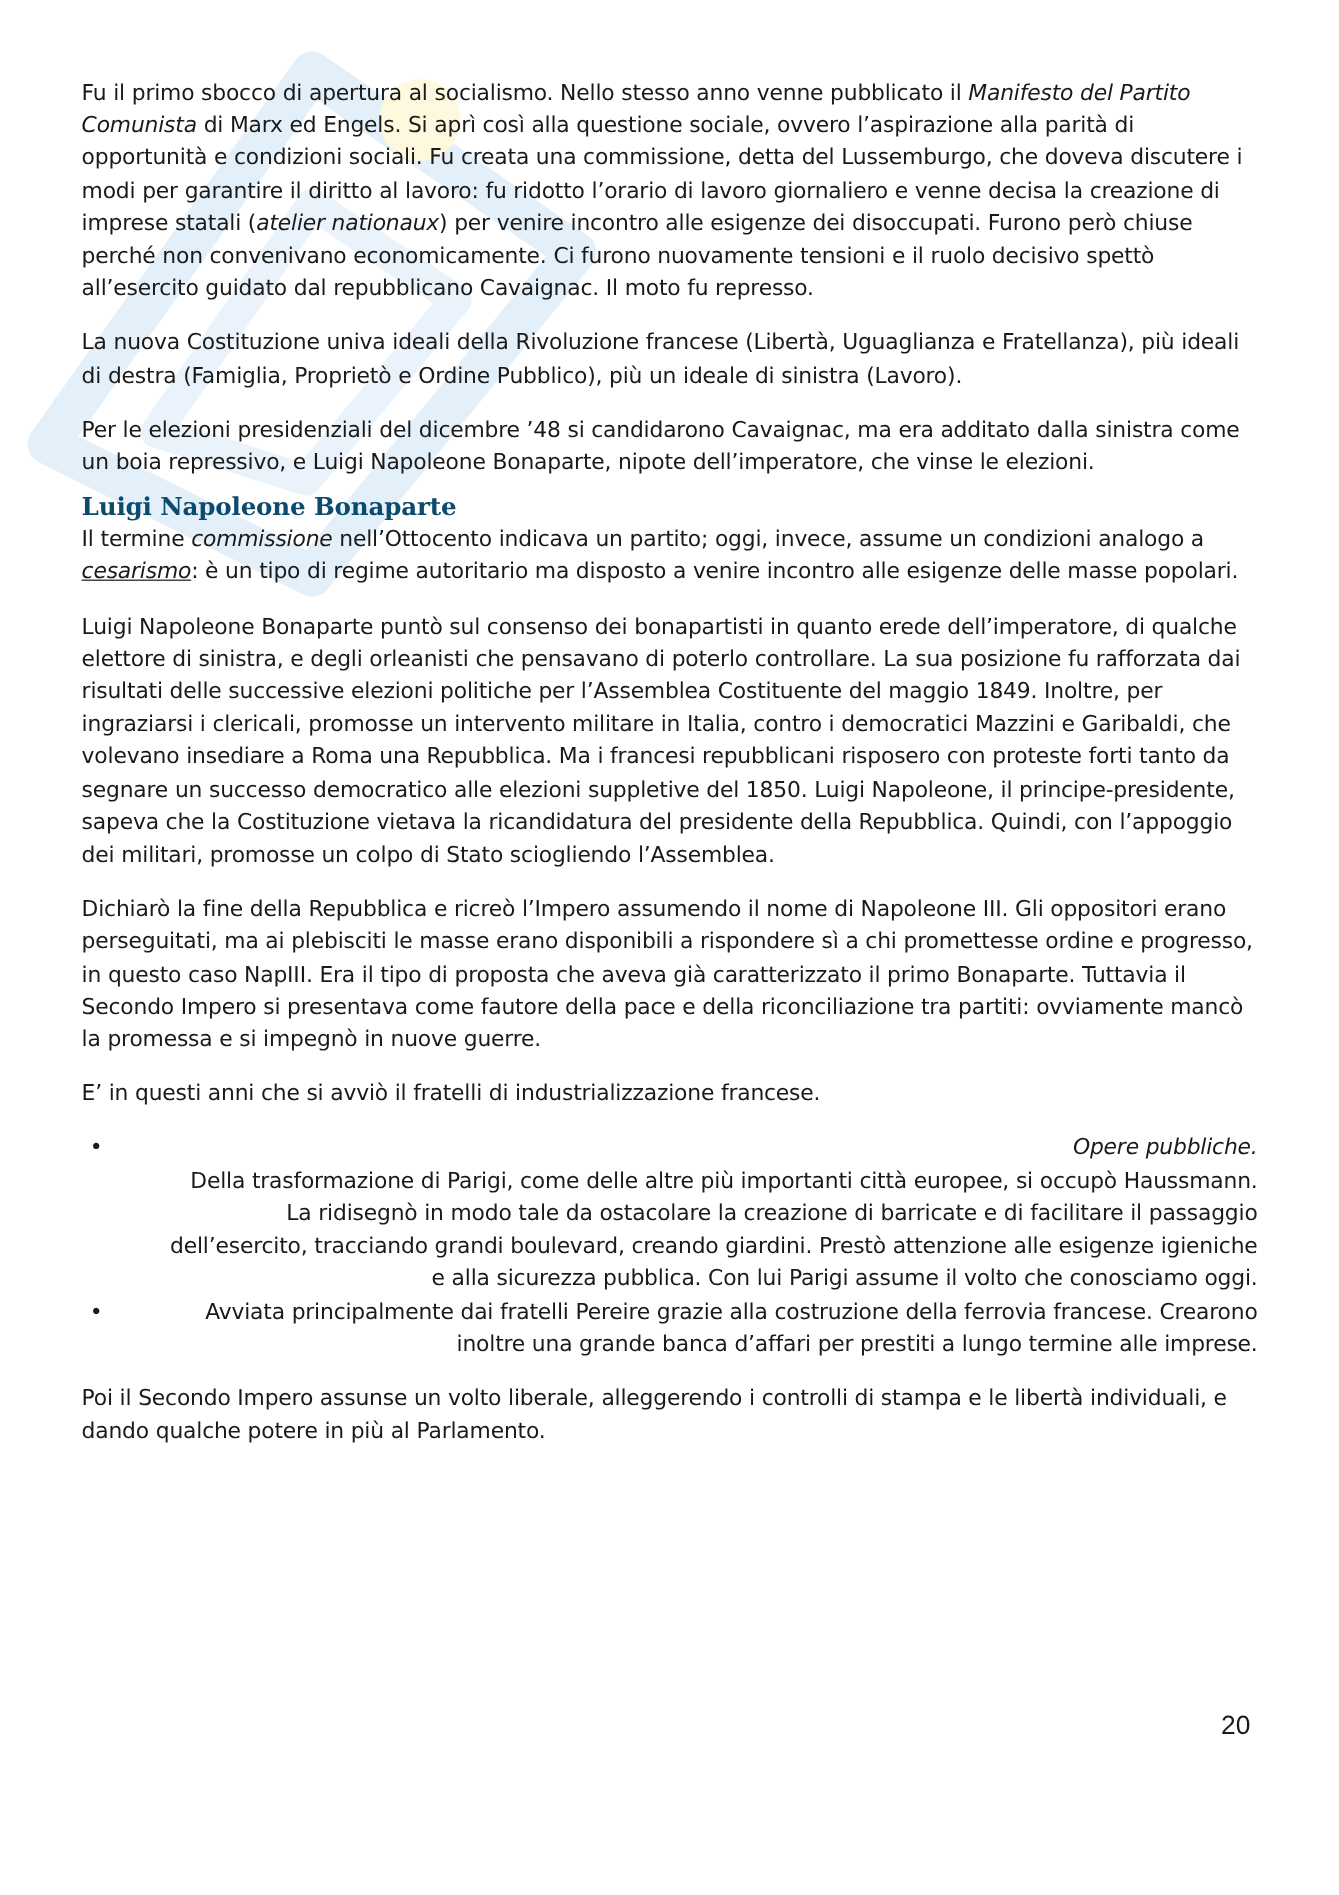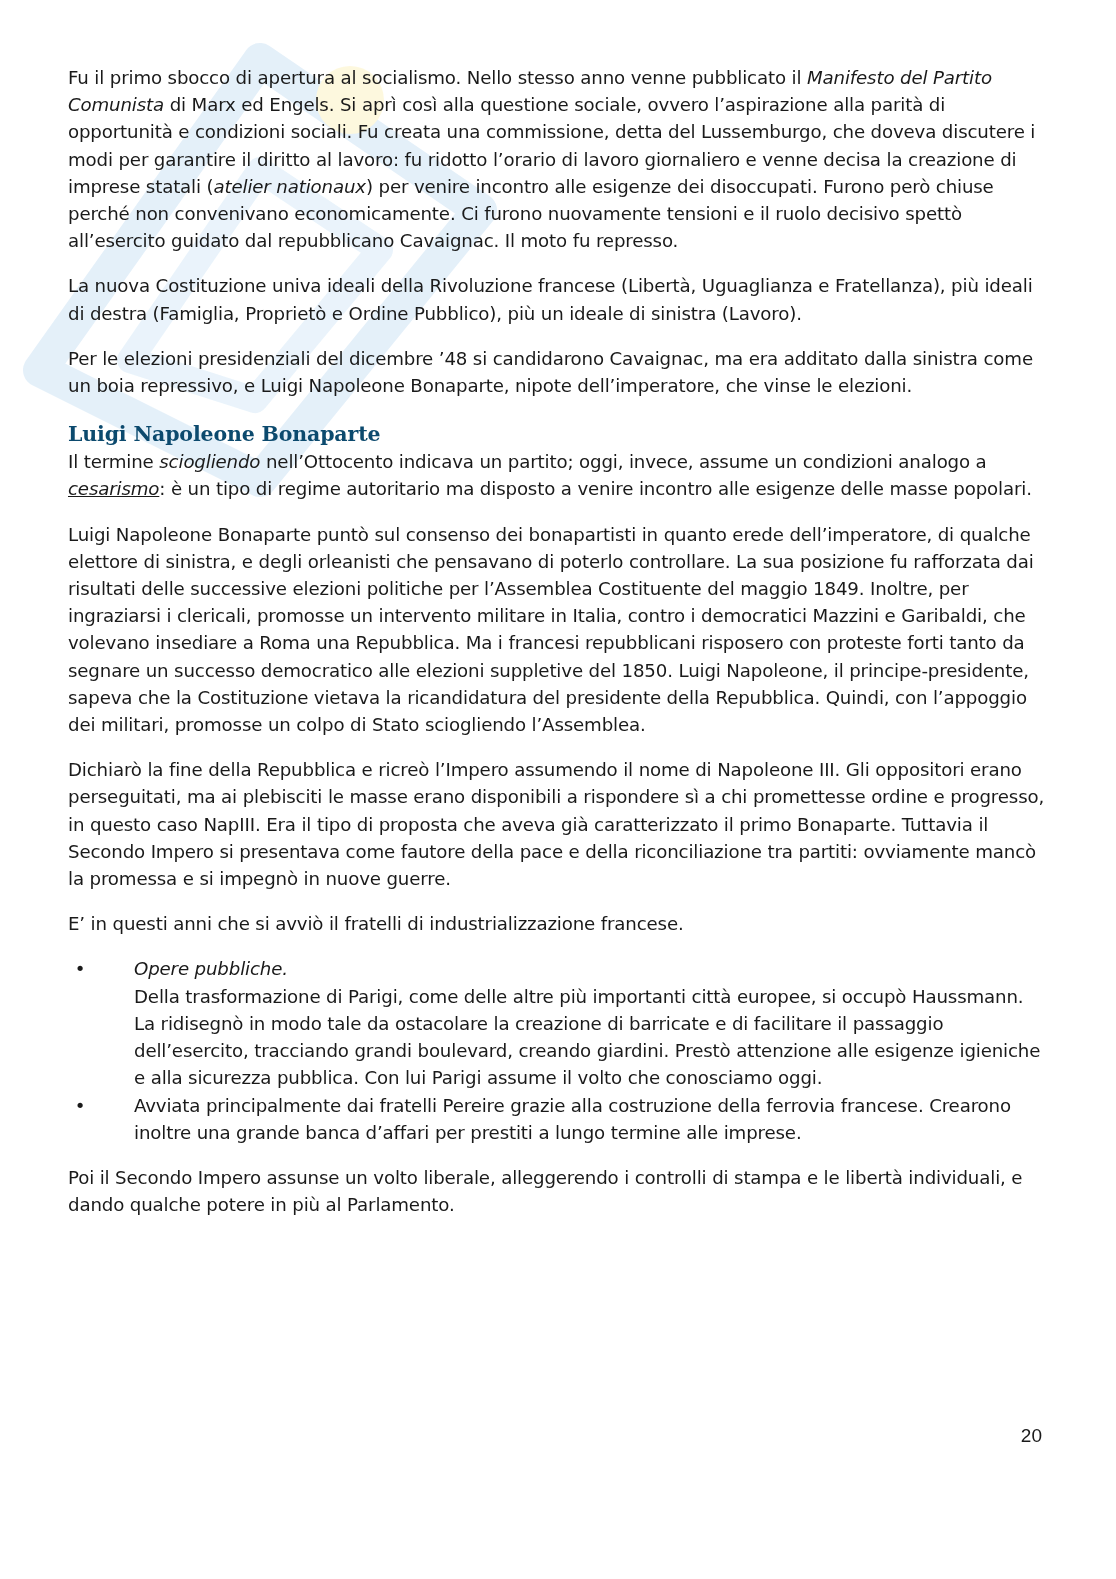--- a/index.html
+++ b/index.html
@@ -3,44 +3,44 @@
   <meta charset="utf-8">
   <style>
     html, body { margin: 0; padding: 0; background: #ffffff; }
     body { width: 1116px; height: 1579px; position: relative; overflow: hidden; }
     .page { position: absolute; left: 0; top: 0; width: 1116px; height: 1579px; background: #fff; }
     .watermark { position: absolute; left: 20px; top: 40px; width: 480px; height: 460px; opacity: 0.55; pointer-events: none; }
     .content { position: absolute; left: 68px; top: 64px; width: 980px; font-family: "DejaVu Sans", sans-serif; font-size: 18.2px; line-height: 27.2px; color: #1a1a1a; letter-spacing: -0.15px; }
     .content p { margin: 0 0 18px 0; }
     .heading { font-family: "DejaVu Serif", serif; color: #c0195a; font-size: 20.5px; line-height: 27px; margin: 0; }
     ul { margin: 0 0 18px 0; padding: 0 0 0 66px; list-style: none; }
-    li { position: relative; }
+    li { position: relative; text-align: right; }
     li::before { content: "•"; position: absolute; left: -64px; top: 0; width: 20px; text-align: center; }
-    .pagenum { position: absolute; right: 74px; top: 1425px; font-family: "Liberation Sans", sans-serif; font-size: 19px; color: #1a1a1a; }
+    .pagenum { position: absolute; right: 74px; top: 1425px; font-family: "Liberation Sans", sans-serif; font-size: 22px; color: #1a1a1a; }
   </style>
 </head>
 <body>
 
 <div class="page">
 
   <svg class="watermark" viewBox="0 0 480 460">
     <g fill="none" stroke-linejoin="round">
       <path d="M20 330 L240 20 L460 170 L240 440 Z" stroke="#cfe4f5" stroke-width="34"></path>
       <path d="M110 320 L240 130 L360 210 L235 360 Z" stroke="#d9ebf8" stroke-width="26"></path>
       <circle cx="330" cy="60" r="34" fill="#fdf3c4" stroke="none"></circle>
     </g>
   </svg>
 
   <div class="content">
     <p id="p0"><span>Fu il primo sbocco di apertura al socialismo. Nello stesso anno venne pubblicato il </span><span style="font-style: italic;">Manifesto del Partito Comunista</span><span> di Marx ed Engels. Si aprì così alla questione sociale, ovvero l’aspirazione alla parità di opportunità e condizioni sociali. Fu creata una commissione, detta del Lussemburgo, che doveva discutere i modi per garantire il diritto al lavoro: fu ridotto l’orario di lavoro giornaliero e venne decisa la creazione di imprese statali (</span><span style="font-style: italic;">atelier nationaux</span><span>) per venire incontro alle esigenze dei disoccupati. Furono però chiuse perché non convenivano economicamente. Ci furono nuovamente tensioni e il ruolo decisivo spettò all’esercito guidato dal repubblicano Cavaignac. Il moto fu represso.</span></p>
     <p id="p1"><span>La nuova Costituzione univa ideali della Rivoluzione francese (Libertà, Uguaglianza e Fratellanza), più ideali di destra (Famiglia, Proprietò e Ordine Pubblico), più un ideale di sinistra (Lavoro).</span></p>
-    <p id="p2" style="margin-bottom:22px"><span>Per le elezioni presidenziali del dicembre ’48 si candidarono Cavaignac, ma era additato dalla sinistra come un boia repressivo, e Luigi Napoleone Bonaparte, nipote dell’imperatore, che vinse le elezioni.</span></p>
+    <p id="p2" style="margin-bottom:10px"><span>Per le elezioni presidenziali del dicembre ’48 si candidarono Cavaignac, ma era additato dalla sinistra come un boia repressivo, e Luigi Napoleone Bonaparte, nipote dell’imperatore, che vinse le elezioni.</span></p>
 
     <h2 class="heading" style="color: #0c4a6e;">Luigi Napoleone Bonaparte</h2>
-    <p id="pintro"><span>Il termine </span><span style="font-style: italic;">sciogliendo</span><span> nell’Ottocento indicava un partito; oggi, invece, assume un condizioni analogo a </span><span style="font-style: italic; text-decoration: underline;">cesarismo</span><span>: è un tipo di regime autoritario ma disposto a venire incontro alle esigenze delle masse popolari.</span></p>
+    <p id="pintro"><span>Il termine </span><span style="font-style: italic;">commissione</span><span> nell’Ottocento indicava un partito; oggi, invece, assume un condizioni analogo a </span><span style="font-style: italic; text-decoration: underline;">cesarismo</span><span>: è un tipo di regime autoritario ma disposto a venire incontro alle esigenze delle masse popolari.</span></p>
 
     <p>Luigi Napoleone Bonaparte puntò sul consenso dei bonapartisti in quanto erede dell’imperatore, di qualche elettore di sinistra, e degli orleanisti che pensavano di poterlo controllare. La sua posizione fu rafforzata dai risultati delle successive elezioni politiche per l’Assemblea Costituente del maggio 1849. Inoltre, per ingraziarsi i clericali, promosse un intervento militare in Italia, contro i democratici Mazzini e Garibaldi, che volevano insediare a Roma una Repubblica. Ma i francesi repubblicani risposero con proteste forti tanto da segnare un successo democratico alle elezioni suppletive del 1850. Luigi Napoleone, il principe-presidente, sapeva che la Costituzione vietava la ricandidatura del presidente della Repubblica. Quindi, con l’appoggio dei militari, promosse un colpo di Stato sciogliendo l’Assemblea.</p>
     <p>Dichiarò la fine della Repubblica e ricreò l’Impero assumendo il nome di Napoleone III. Gli oppositori erano perseguitati, ma ai plebisciti le masse erano disponibili a rispondere sì a chi promettesse ordine e progresso, in questo caso NapIII. Era il tipo di proposta che aveva già caratterizzato il primo Bonaparte. Tuttavia il Secondo Impero si presentava come fautore della pace e della riconciliazione tra partiti: ovviamente mancò la promessa e si impegnò in nuove guerre.</p>
     <p>E’ in questi anni che si avviò il fratelli di industrializzazione francese.</p>
 
     <ul>
       <li>
         <div style="font-style:italic">Opere pubbliche.</div>
         <div>Della trasformazione di Parigi, come delle altre più importanti città europee, si occupò Haussmann. La ridisegnò in modo tale da ostacolare la creazione di barricate e di facilitare il passaggio dell’esercito, tracciando grandi boulevard, creando giardini. Prestò attenzione alle esigenze igieniche e alla sicurezza pubblica. Con lui Parigi assume il volto che conosciamo oggi.</div>
       </li>

